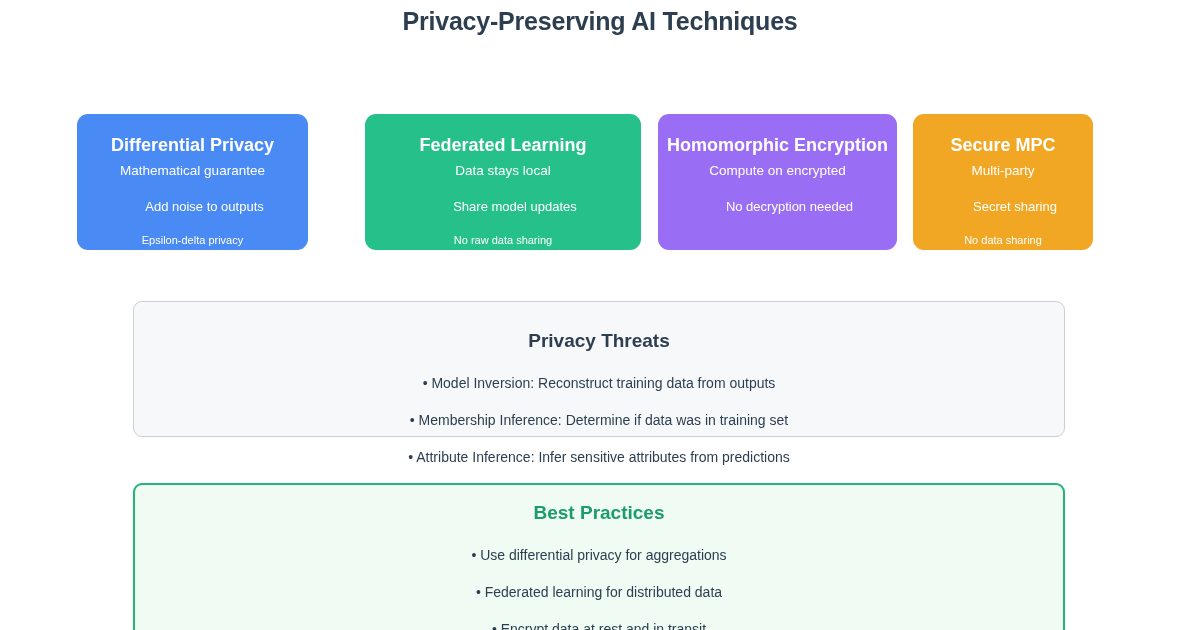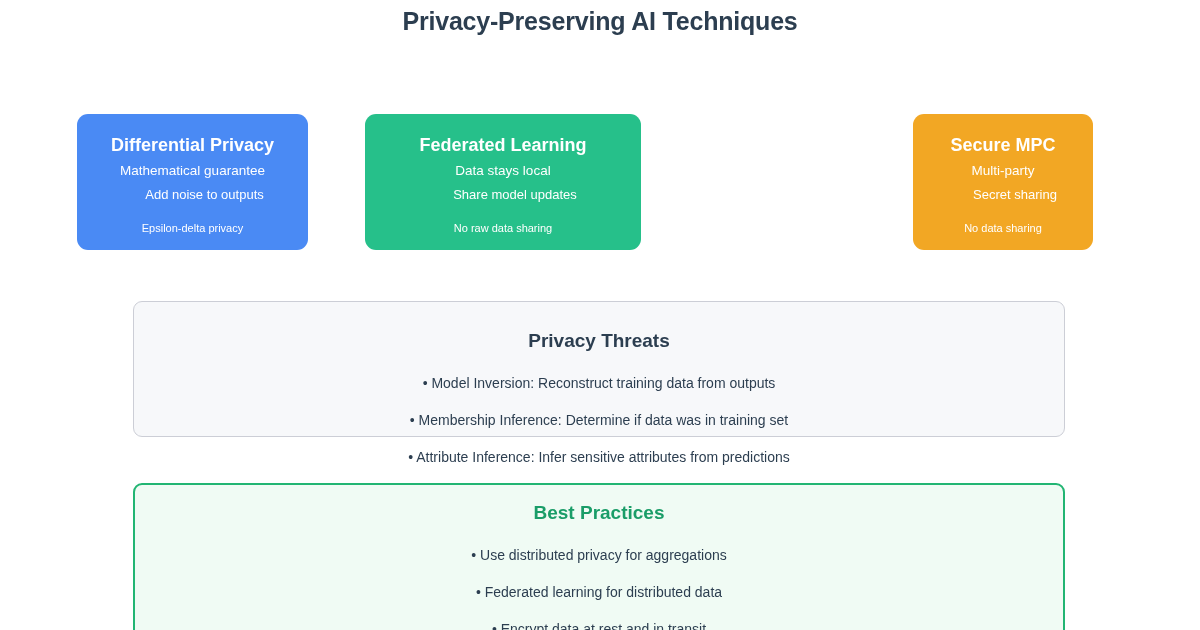--- a/index.html
+++ b/index.html
@@ -55,21 +55,21 @@
     padding: 0 8px;
   }
   .card-items {
     margin-top: 4px;
   }
   .card-item {
     color: #ffffff;
     line-height: 1.0;
   }
   .card-item.i0 { font-size: 13.5px; margin-top: 7px; }
-  .card-item.i1 { font-size: 13px;   margin-top: 10px; padding-left: 24px; }
+  .card-item.i1 { font-size: 13px;   margin-top: 22px; padding-left: 24px; }
   .card-item.i2 { font-size: 11px; margin-top: 22px; }
 
   
   #card-0 { left: 0px;    width: 231px; }
   #card-1 { left: 288px;  width: 276px; }
   #card-2 { left: 581px;  width: 239px; }
   #card-3 { left: 836px;  width: 180px; }
 
   
   .panel {
@@ -138,20 +138,27 @@
 
   <div class="card" id="card-1" style="background: rgb(38, 192, 138);">
     <div class="card-title">Federated Learning</div>
     <div class="card-items">
       <div class="card-item i0">Data stays local</div>
       <div class="card-item i1">Share model updates</div>
       <div class="card-item i2">No raw data sharing</div>
     </div>
   </div>
 
+  <div class="card" id="card-2" style="background: rgb(154, 109, 245);">
+    <div class="card-title">Homomorphic Encryption</div>
+    <div class="card-items">
+      <div class="card-item i0">Compute on encrypted</div>
+      <div class="card-item i1">No decryption needed</div>
+    </div>
+  </div>
 
   <div class="card" id="card-3" style="background: rgb(242, 167, 36);">
     <div class="card-title">Secure MPC</div>
     <div class="card-items">
       <div class="card-item i0">Multi-party</div>
       <div class="card-item i1">Secret sharing</div>
       <div class="card-item i2">No data sharing</div>
     </div>
   </div>
 
@@ -159,16 +166,16 @@
 
 <div class="panel" id="panel-threats" style="background: rgb(247, 248, 250); border-color: rgb(204, 206, 214);">
   <div class="panel-title" style="color: rgb(44, 62, 80);">Privacy Threats</div>
   <div class="panel-item first">• Model Inversion: Reconstruct training data from outputs</div>
   <div class="panel-item">• Membership Inference: Determine if data was in training set</div>
   <div class="panel-item">• Attribute Inference: Infer sensitive attributes from predictions</div>
 </div>
 
 <div class="panel" id="panel-practices" style="background: rgb(240, 251, 244); border-color: rgb(34, 181, 115);">
   <div class="panel-title" style="color: rgb(26, 157, 104);">Best Practices</div>
-  <div class="panel-item first">• Use distributed privacy for aggregations</div>
+  <div class="panel-item first">• Use differential privacy for aggregations</div>
   <div class="panel-item">• Federated learning for distributed data</div>
   <div class="panel-item">• Encrypt data at rest and in transit</div>
 </div>
 
 </body></html>

